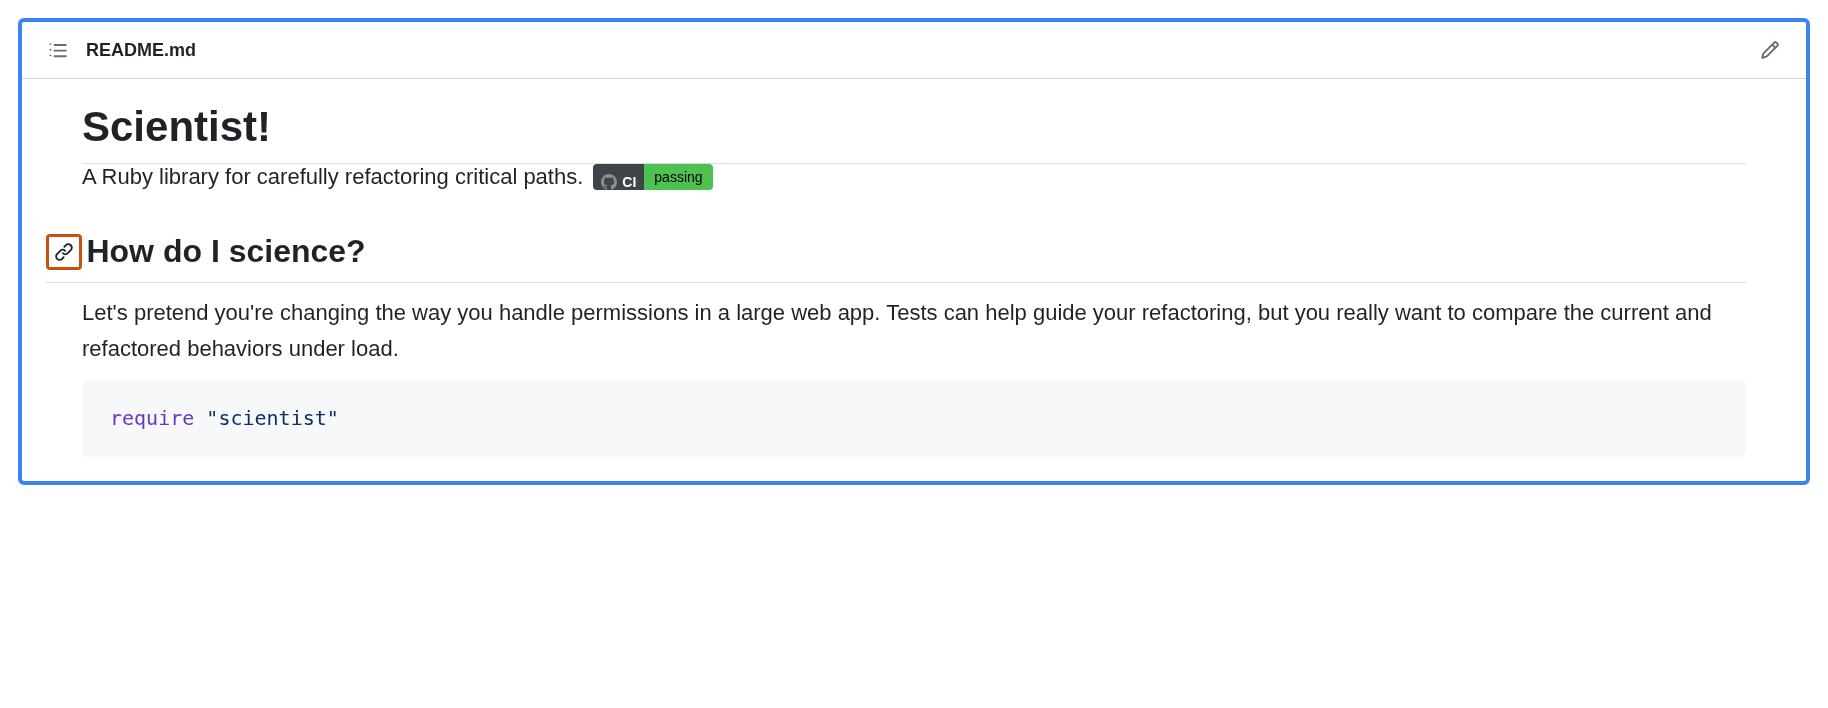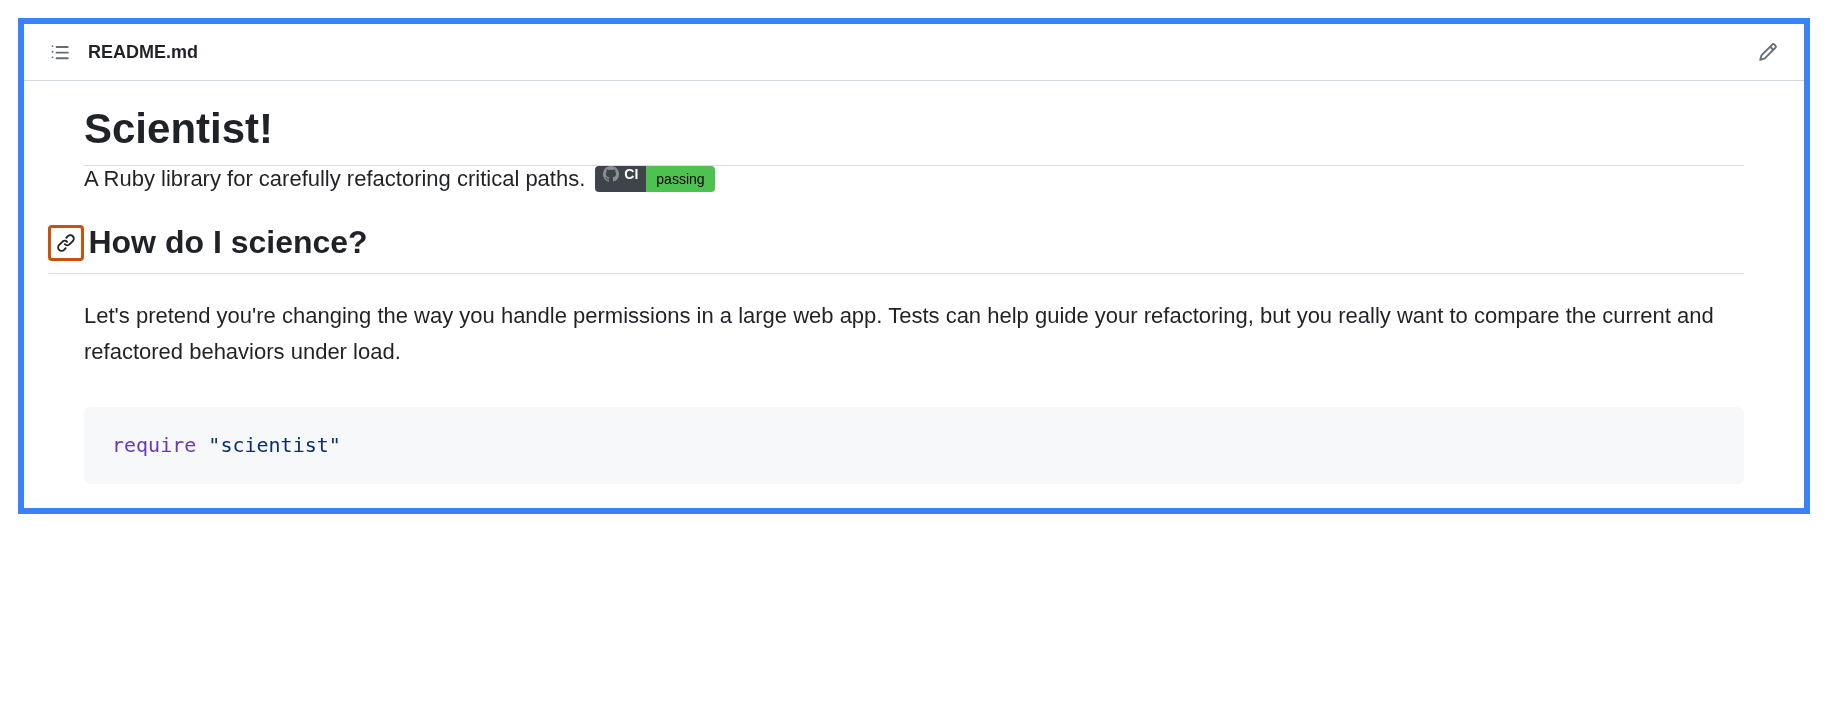--- a/index.html
+++ b/index.html
@@ -3,22 +3,22 @@
   <meta charset="utf-8">
   <style>
     * { margin: 0; padding: 0; box-sizing: border-box; }
     body {
       font-family: -apple-system, BlinkMacSystemFont, "Segoe UI", Helvetica, Arial, sans-serif;
       background: #ffffff;
       color: #1f2328;
       padding: 18px;
     }
     .readme-box {
-      border: 6px solid #3b82f6;
-      border-radius: 0;
+      border: 4px solid #3b82f6;
+      border-radius: 6px;
       overflow: hidden;
     }
     .readme-header {
       display: flex;
       align-items: center;
       padding: 12px 20px;
       border-bottom: 1px solid #d0d7de;
     }
     .toc-icon {
       display: inline-flex;
@@ -50,61 +50,61 @@
     .h1 {
       font-size: 42px;
       font-weight: 600;
       padding-bottom: 12px;
       border-bottom: 1px solid #d8dee4;
     }
     .description-row {
       display: flex;
       align-items: center;
       gap: 10px;
-      margin-bottom: 32px;
+      margin-bottom: 43px;
       flex-wrap: wrap;
     }
     .description {
       font-size: 22px;
     }
     .badge {
       display: inline-flex;
       align-items: center;
       border-radius: 4px;
       overflow: hidden;
       font-family: Verdana, Geneva, sans-serif;
       font-size: 14px;
       height: 26px;
     }
     .badge-left {
       background: #3f444b;
       color: #ffffff;
       display: inline-flex;
-      align-items: flex-start;
+      align-items: flex-end;
       padding: 0 8px;
       height: 100%;
       gap: 5px;
       font-weight: 600;
     }
     .badge-left svg {
       fill: #8b8f95;
     }
     .badge-right {
       background: #4ec251;
       color: #000000;
       display: inline-flex;
       align-items: center;
       padding: 0 10px;
       height: 100%;
     }
     .h2-wrap {
       position: relative;
       padding-bottom: 12px;
       border-bottom: 1px solid #d8dee4;
-      margin-bottom: 24px;
+      margin-bottom: 12px;
       margin-left: -36px;
     }
     .anchor-icon {
       display: inline-flex;
       align-items: center;
       justify-content: center;
       width: 36px;
       height: 36px;
       border: 3px solid #c9510c;
       border-radius: 4px;
@@ -115,21 +115,21 @@
     }
     .h2 {
       font-size: 32px;
       font-weight: 600;
       display: inline;
       vertical-align: middle;
     }
     .para {
       font-size: 22px;
       line-height: 1.65;
-      margin-bottom: 36px;
+      margin-bottom: 12px;
     }
     .codeblock {
       background: #f6f8fa;
       border-radius: 6px;
       padding: 24px 28px;
       font-family: ui-monospace, SFMono-Regular, "SF Mono", Menlo, Consolas, monospace;
       font-size: 20px;
       line-height: 1.45;
       overflow-x: auto;
     }

